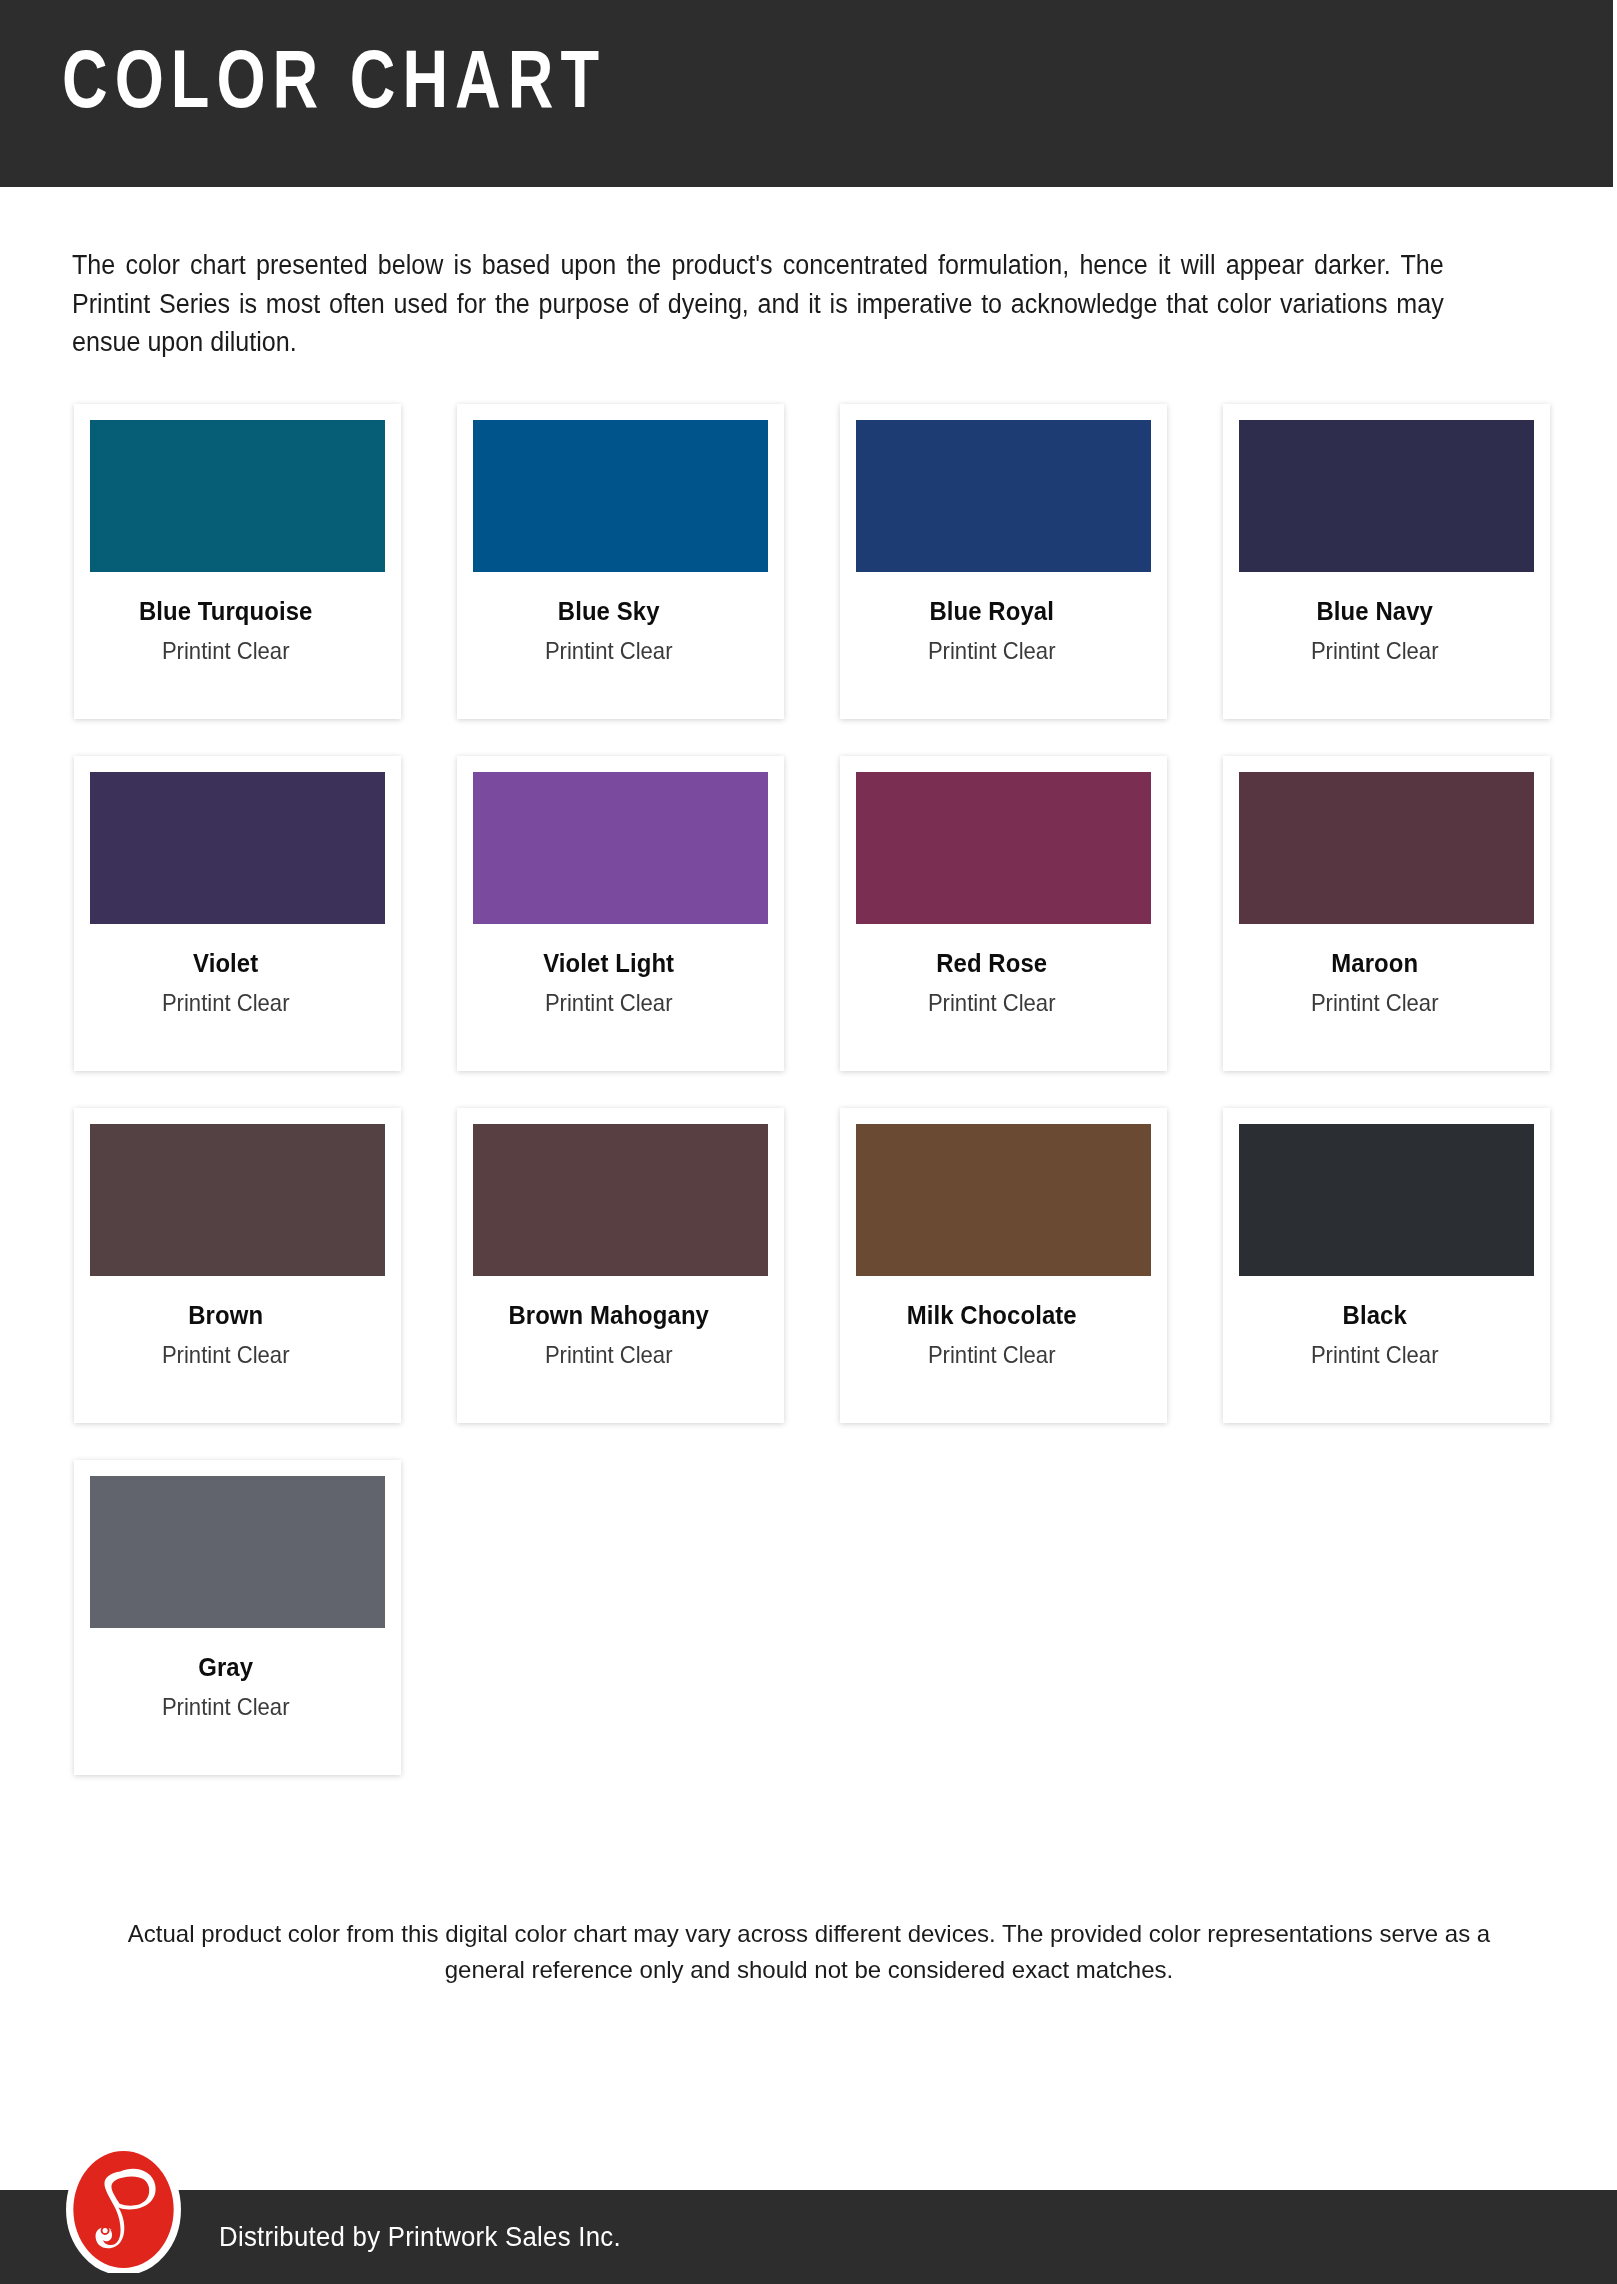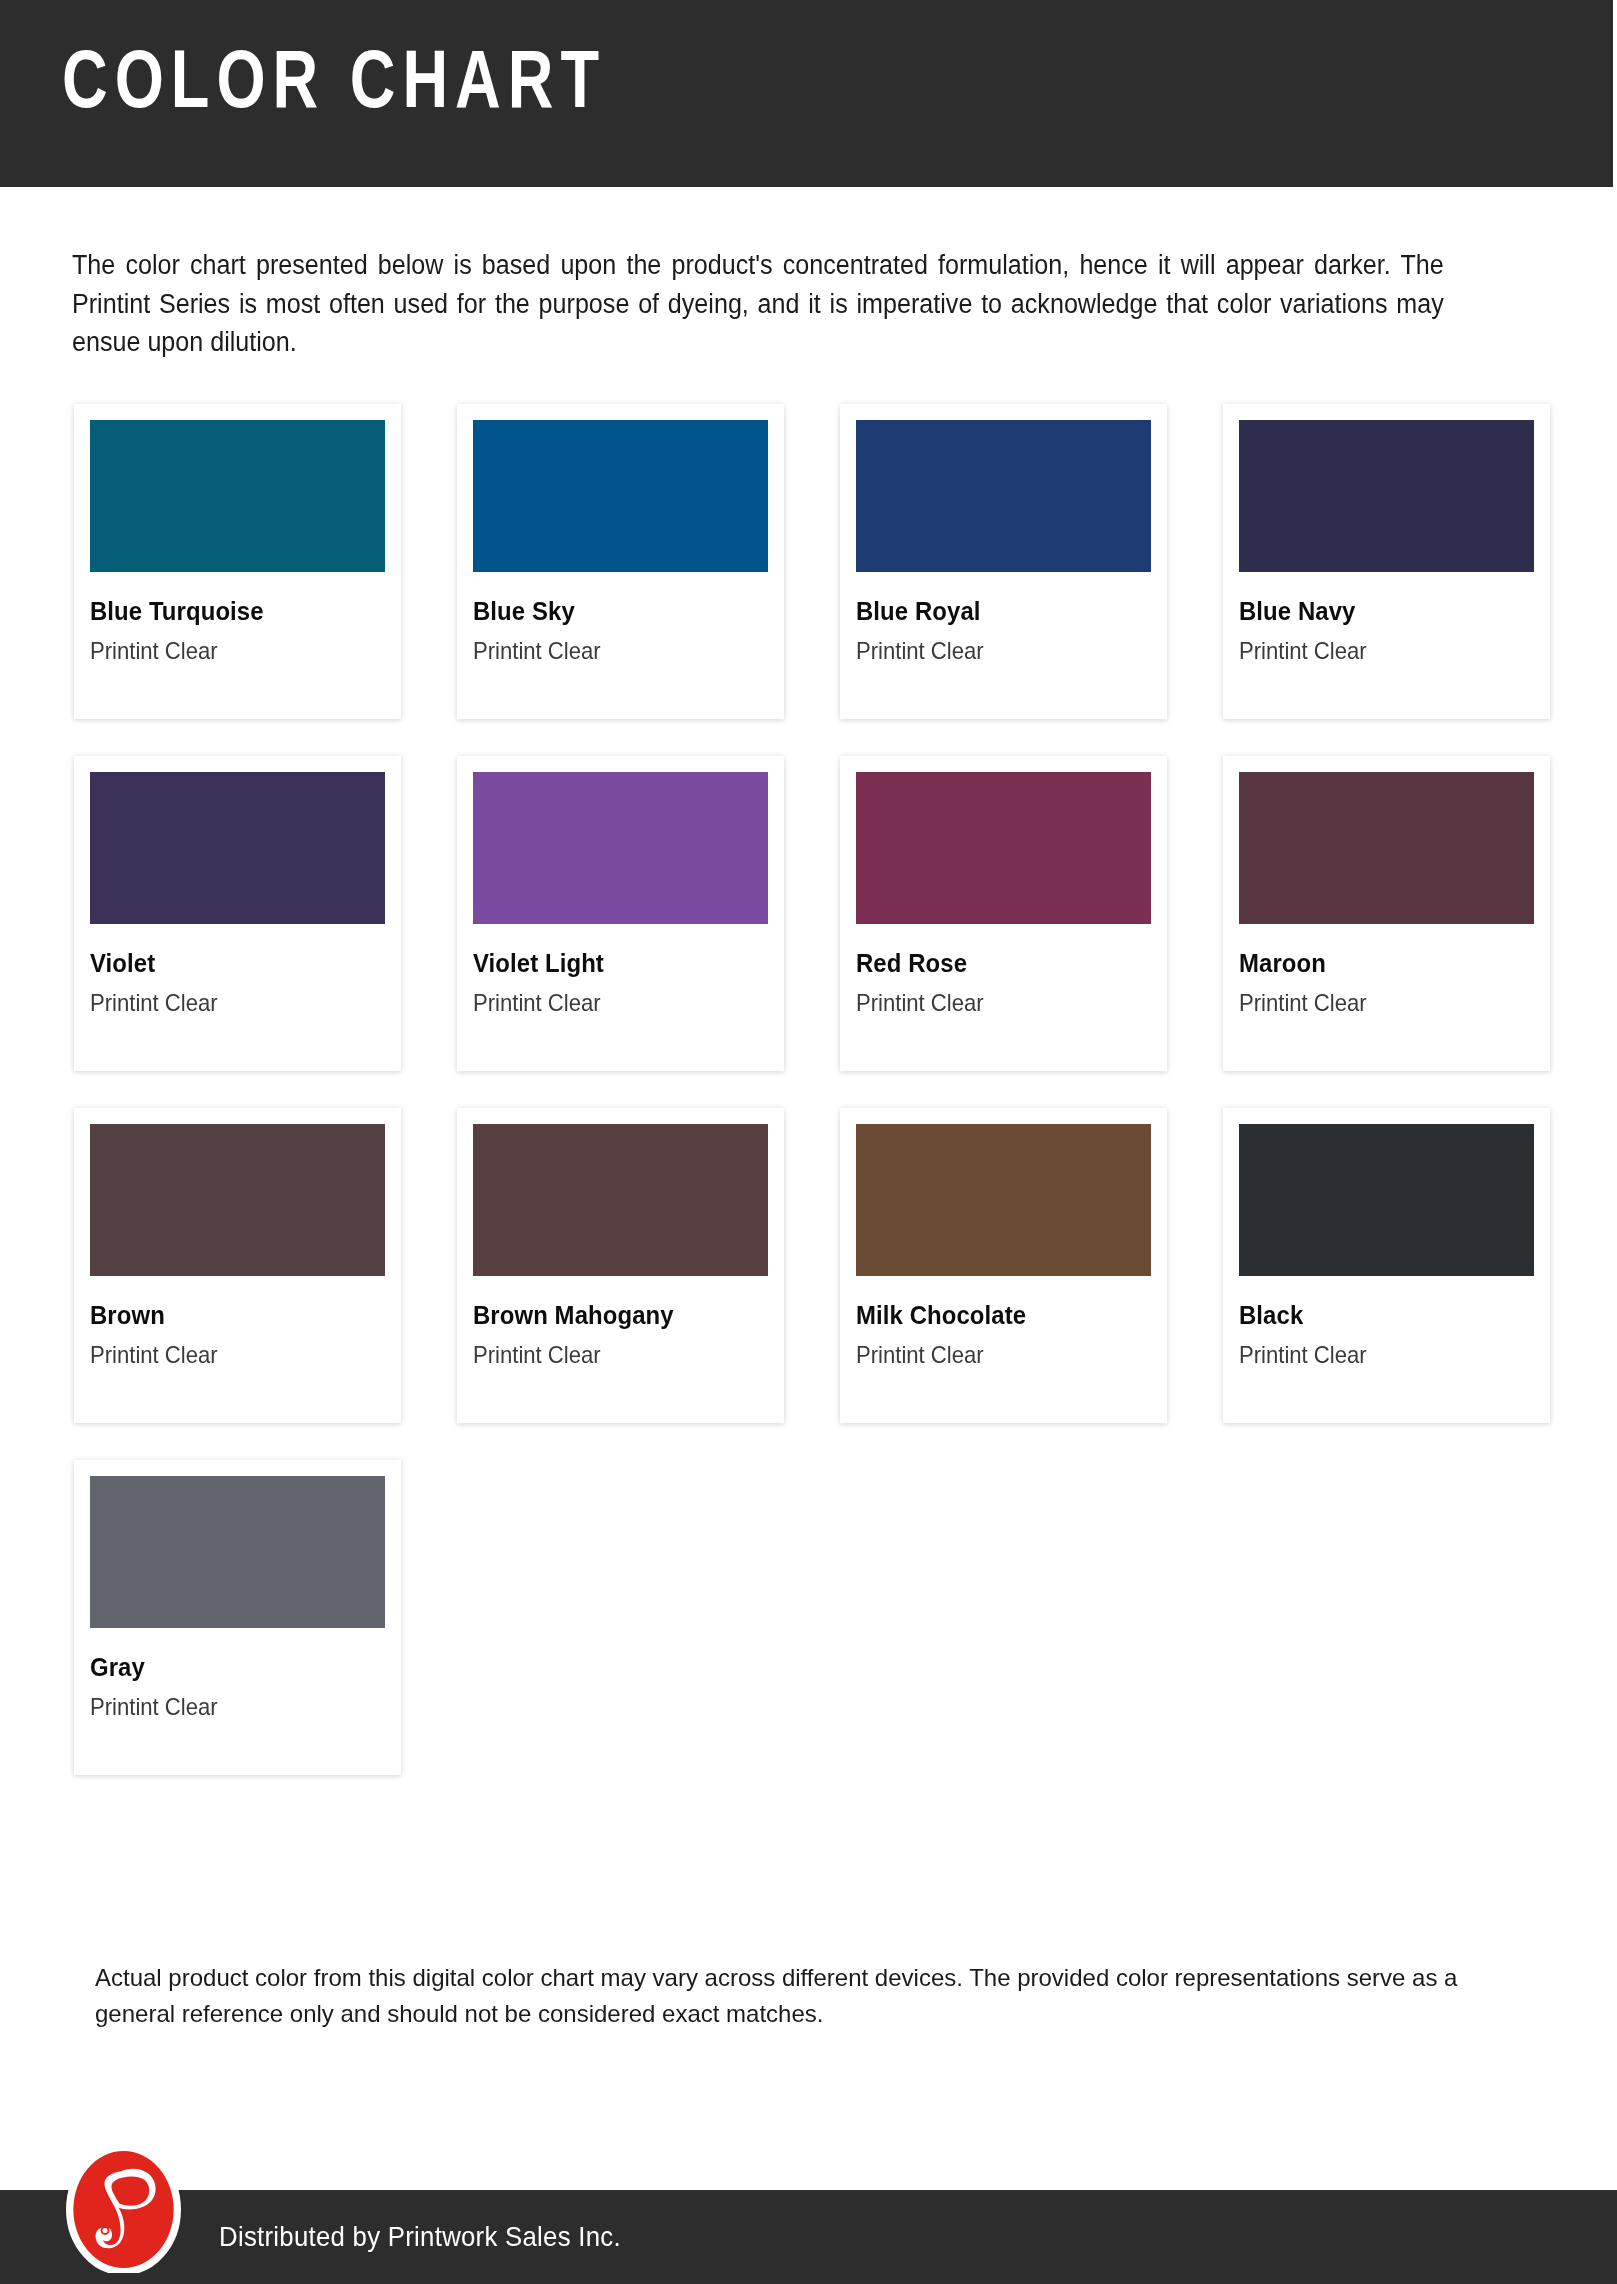--- a/index.html
+++ b/index.html
@@ -97,20 +97,21 @@
   }
   .card {
     width: 327px;
     margin-right: 56px;
     margin-bottom: 37px;
     background: #ffffff;
     box-shadow: 0 1.3px 5.7px rgba(0,0,0,0.18);
     box-sizing: border-box;
     padding: 16px 16px 0 16px;
     position: relative;
+    text-align: center;
   }
   .card:last-child { margin-right: 11px; }
   .card-inner {
     padding-bottom: 54px;
   }
   .swatch {
     width: 295px;
     height: 152px;
     display: block;
   }
@@ -133,22 +134,23 @@
     margin-top: 10px;
     transform: scaleX(0.92);
     transform-origin: left center;
     white-space: nowrap;
   }
 
   
   .disclaimer {
     position: absolute;
     left: 95px;
-    top: 1936px;
+    top: 1892px;
     width: 1428px;
+    text-align: center;
     color: #1b1b1b;
     font-family: "Liberation Sans Narrow", "Liberation Sans", sans-serif;
     font-size: 24px;
     line-height: 1.5;
   }
 
   
   .footer-bar {
     position: absolute;
     left: 0;

